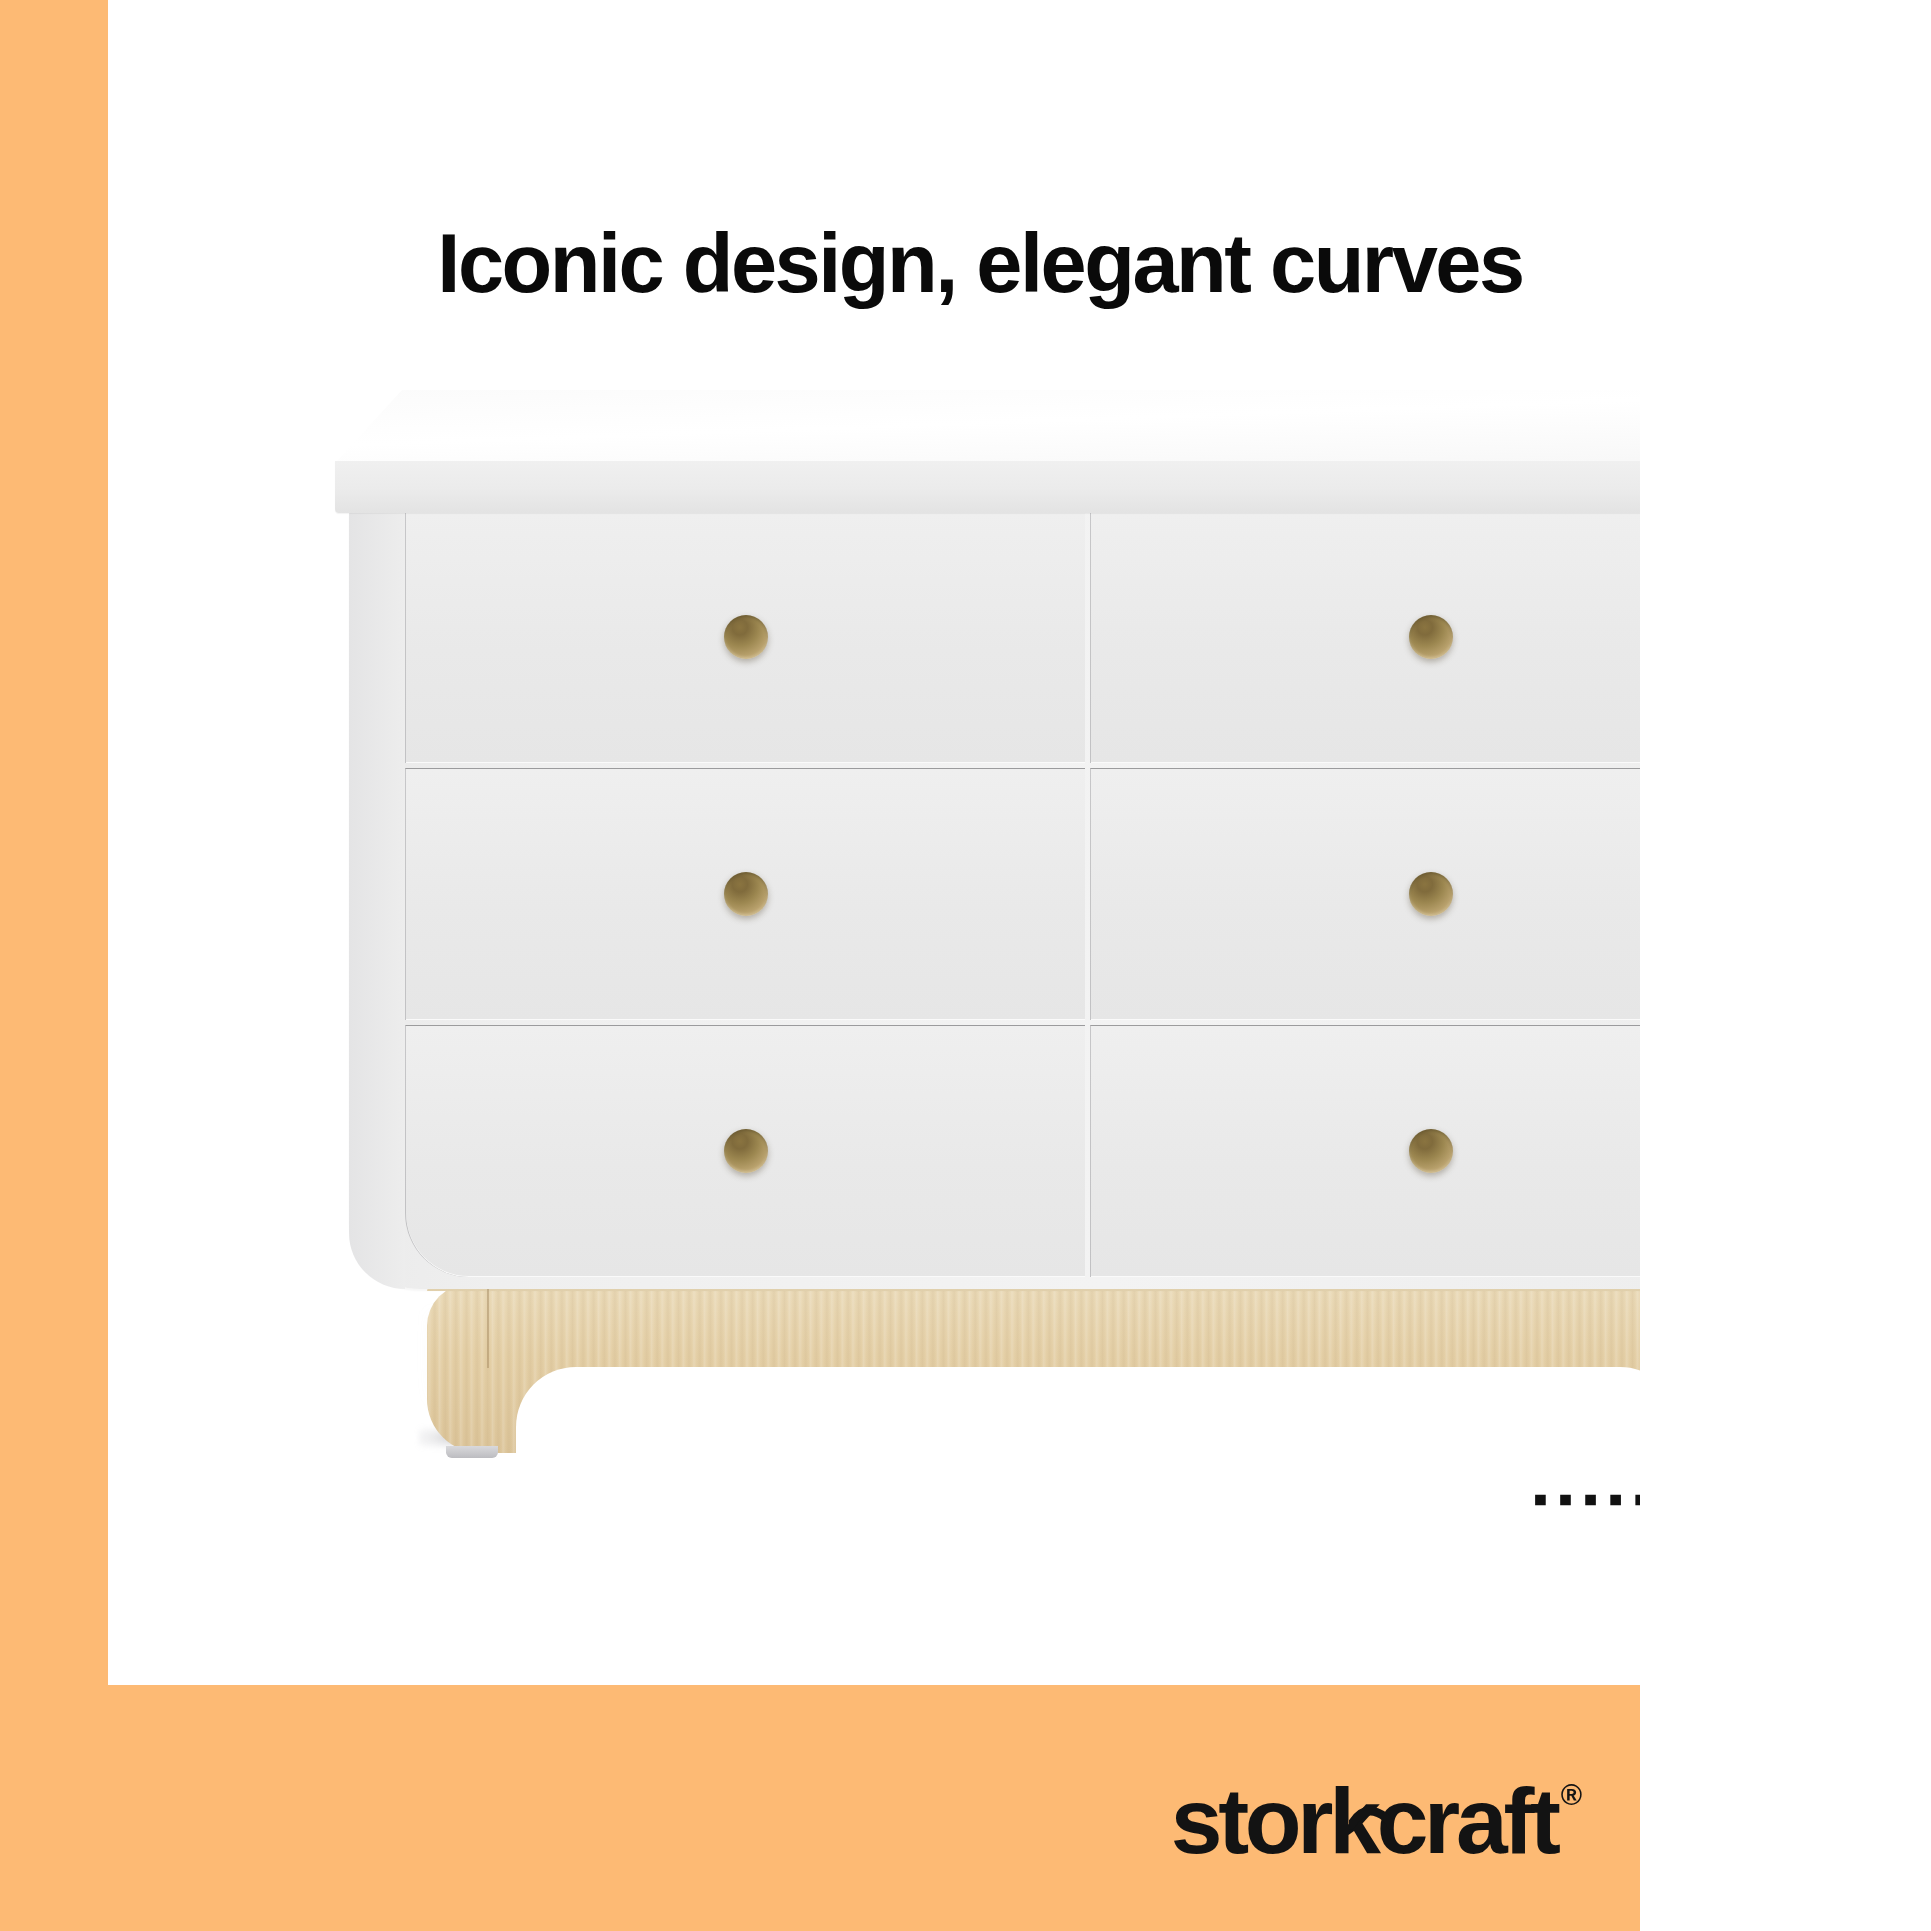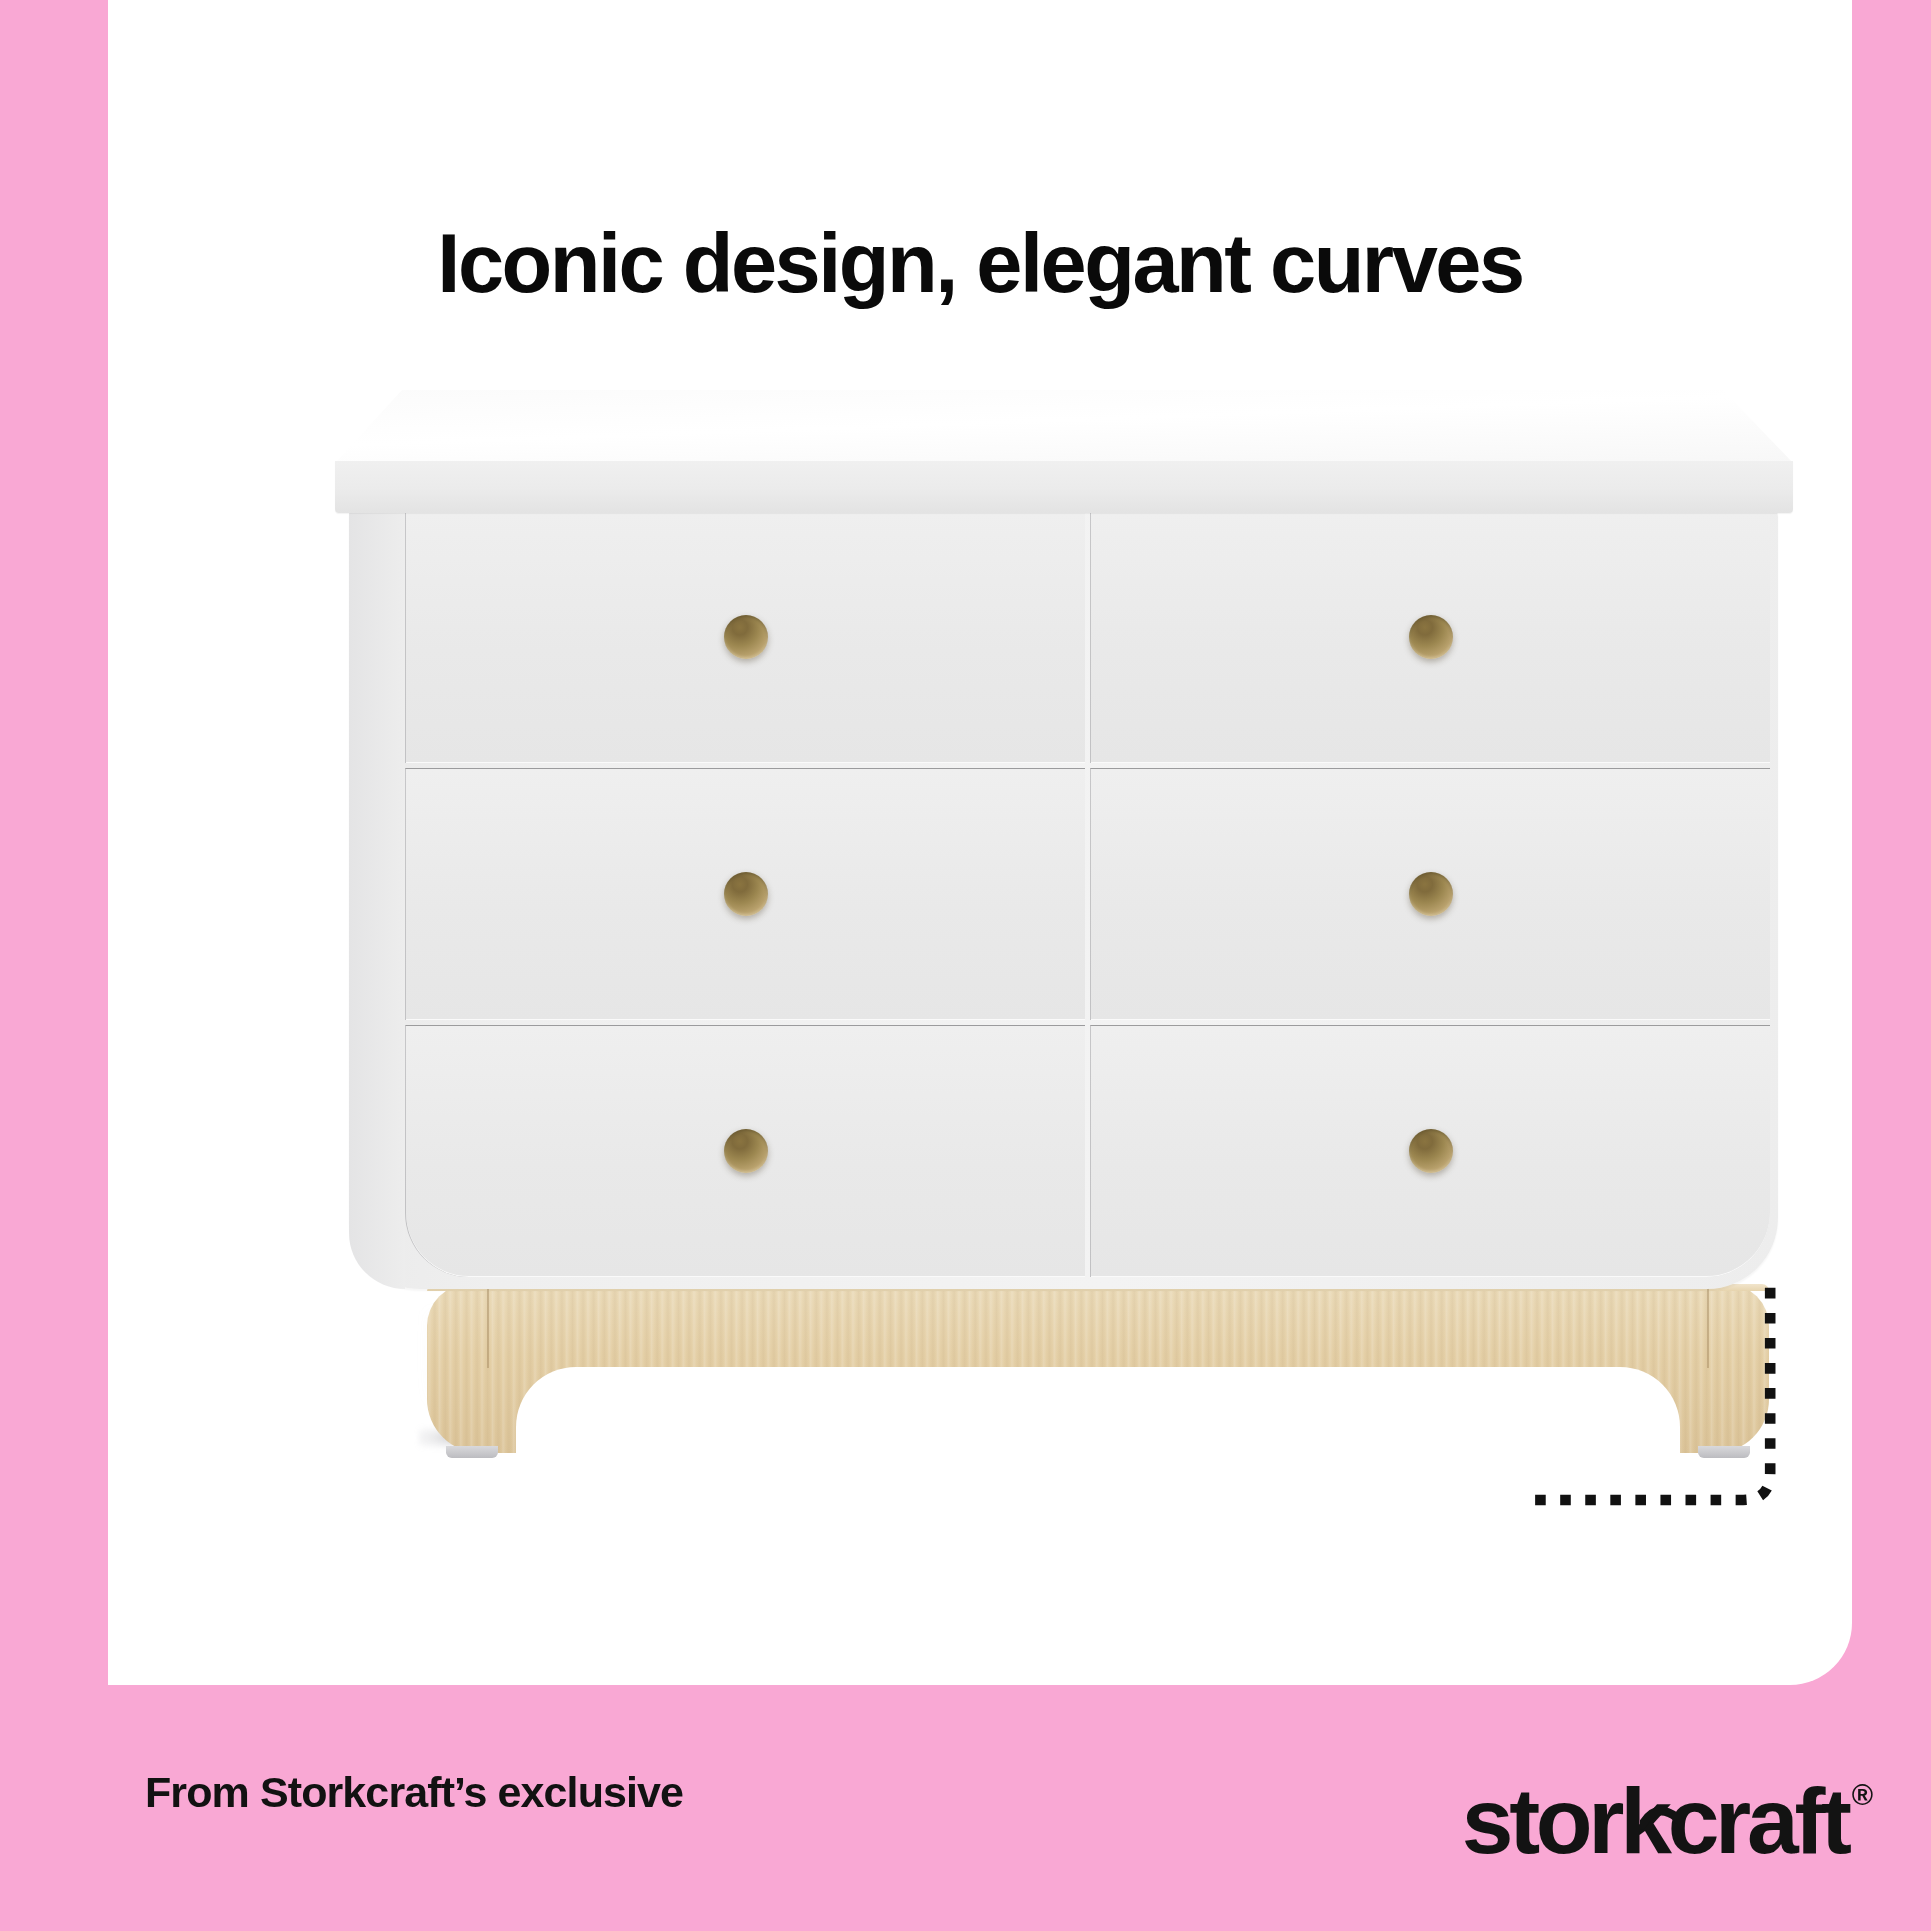--- a/index.html
+++ b/index.html
@@ -2,24 +2,24 @@
 <html><head>
 <meta charset="utf-8">
 <style>
   html, body {
     margin: 0;
     padding: 0;
     background: #ffffff;
   }
   #page {
     position: relative;
-    width: 1931px;
+    width: 1640px;
     height: 1931px;
     overflow: hidden;
-    background: #f9a8d4;
+    background: #fdba74;
     font-family: "Liberation Sans", sans-serif;
   }
 
   
   #card {
     position: absolute;
     left: 108px;
     top: 0px;
     width: 1744px;
     height: 1685px;
@@ -355,21 +355,20 @@
       </div>
 
       <svg id="dotted-accent" viewBox="0 0 320 250">
         <path d="M252 4 L252 196 Q252 224 224 224 L6 224" fill="none" stroke="#111111" stroke-width="11" stroke-linecap="butt" stroke-dasharray="11 15"></path>
       </svg>
 
     </div>
   </div>
 
   <div id="footer-text">
-    <span class="line">From Storkcraft’s exclusive</span>
   </div>
 
   <div id="logo">
     <span id="logo-word">storkcraft</span>
     <svg id="logo-beak" viewBox="0 0 46 30">
       <path d="M2 22 Q14 2 30 9 Q40 13 44 22" fill="none" stroke="#131313" stroke-width="9" stroke-linecap="round"></path>
     </svg>
     <span id="logo-reg">®</span>
   </div>
 

